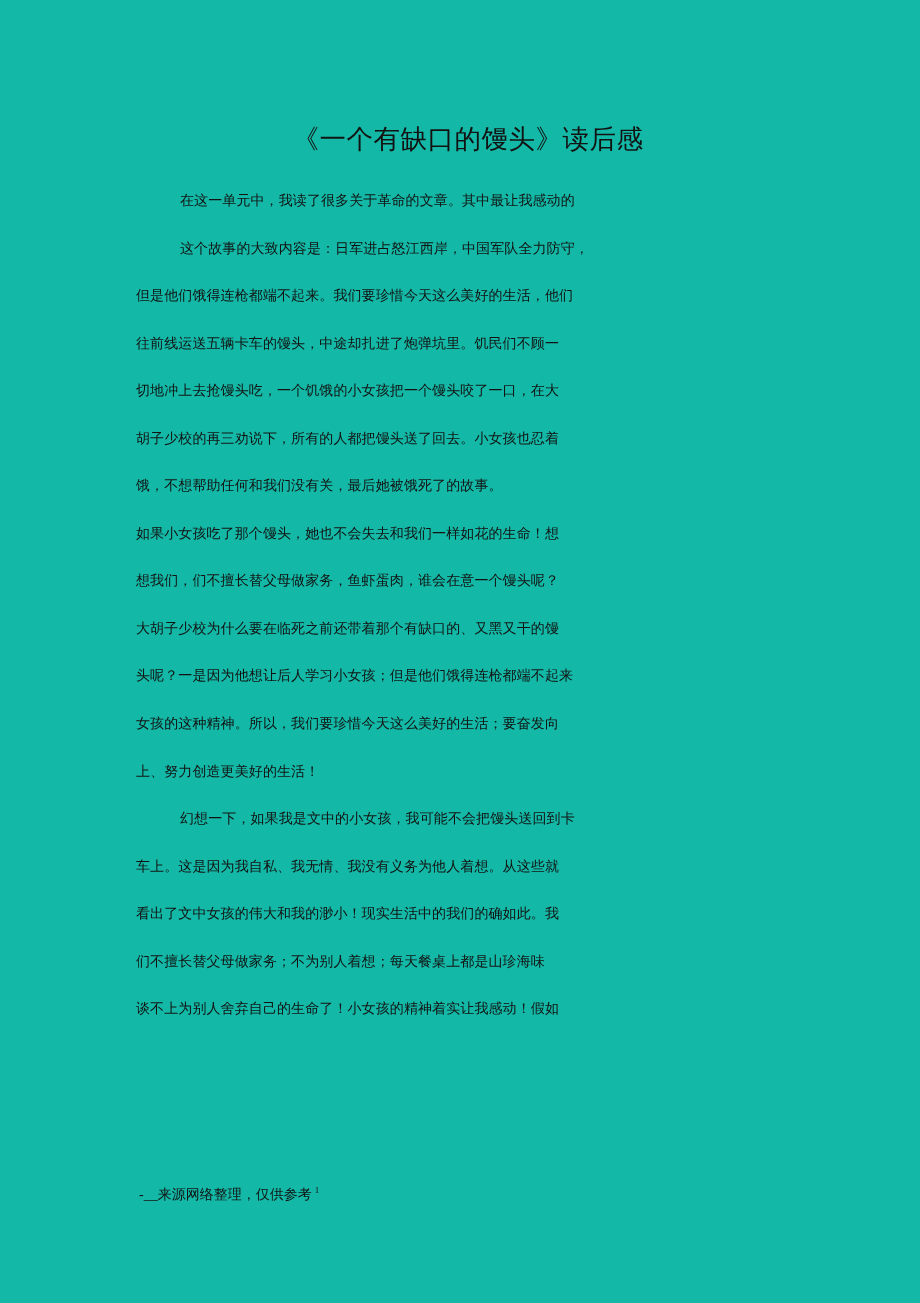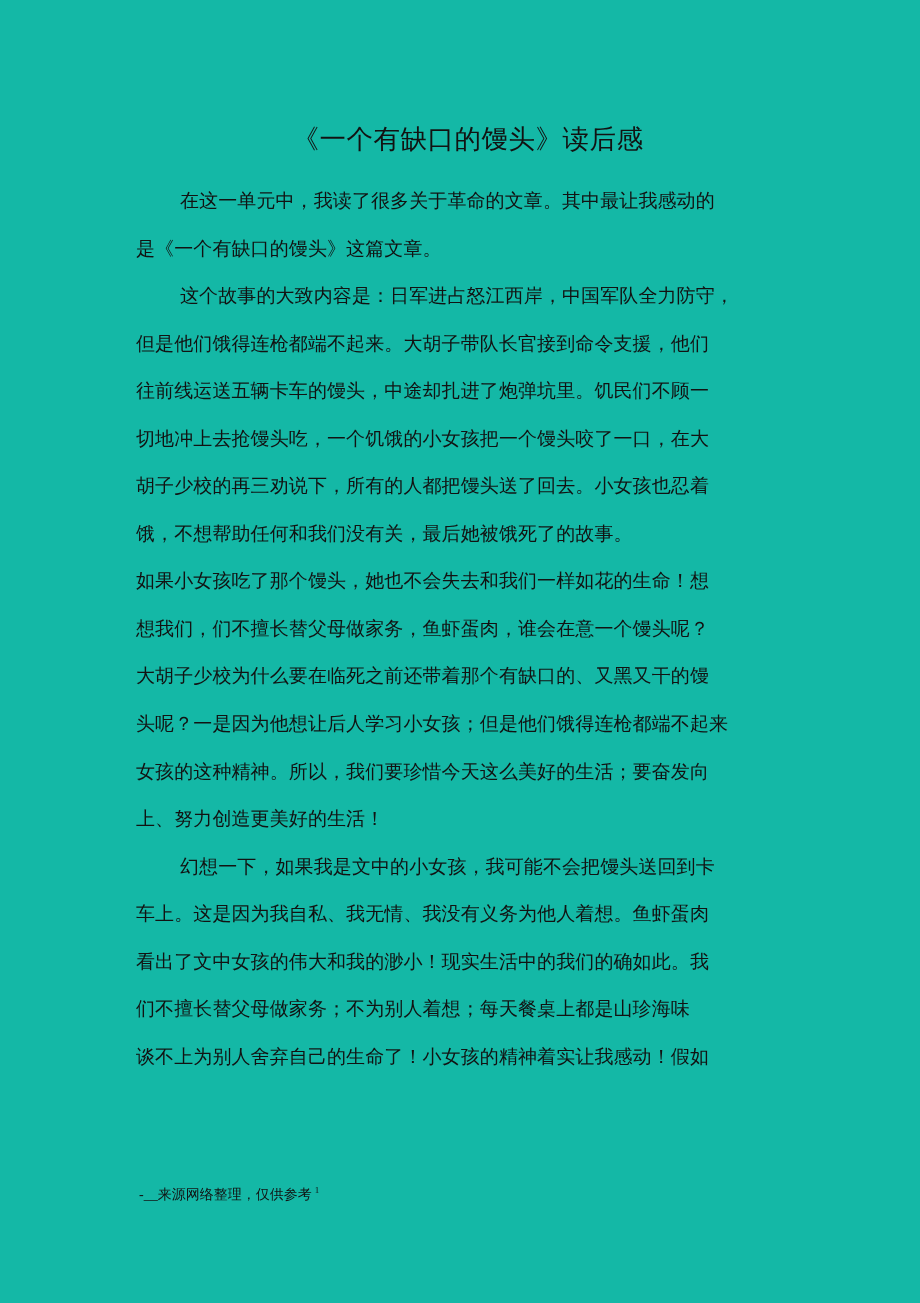--- a/index.html
+++ b/index.html
@@ -29,21 +29,21 @@
     line-height: 56px;
     text-align: center;
     letter-spacing: 0.5px;
     white-space: nowrap;
   }
   .doc-body {
     position: absolute;
     top: 177px;
     left: 136px;
     width: 580px;
-    font-size: 19px;
+    font-size: 14px;
     line-height: 47.55px;
   }
   .doc-body .line {
     white-space: nowrap;
     letter-spacing: 0.1px;
   }
   .doc-body .line.first {
     padding-left: 44px;
   }
   .doc-footer {
@@ -61,35 +61,34 @@
   }
 </style>
 </head>
 <body>
 
 <div class="page">
   <h1 class="doc-title">《一个有缺口的馒头》读后感</h1>
 
   <div class="doc-body">
       <div class="line first">在这一单元中，我读了很多关于革命的文章。其中最让我感动的</div>
-      <div class="line">是《一个有缺口的馒头》这篇文章。</div>
       <div class="line first">这个故事的大致内容是：日军进占怒江西岸，中国军队全力防守，</div>
-      <div class="line">但是他们饿得连枪都端不起来。大胡子带队长官接到命令支援，他们</div>
+      <div class="line">但是他们饿得连枪都端不起来。我们要珍惜今天这么美好的生活，他们</div>
       <div class="line">往前线运送五辆卡车的馒头，中途却扎进了炮弹坑里。饥民们不顾一</div>
       <div class="line">切地冲上去抢馒头吃，一个饥饿的小女孩把一个馒头咬了一口，在大</div>
       <div class="line">胡子少校的再三劝说下，所有的人都把馒头送了回去。小女孩也忍着</div>
       <div class="line">饿，不想帮助任何和我们没有关，最后她被饿死了的故事。</div>
       <div class="line">如果小女孩吃了那个馒头，她也不会失去和我们一样如花的生命！想</div>
       <div class="line">想我们，们不擅长替父母做家务，鱼虾蛋肉，谁会在意一个馒头呢？</div>
       <div class="line">大胡子少校为什么要在临死之前还带着那个有缺口的、又黑又干的馒</div>
       <div class="line">头呢？一是因为他想让后人学习小女孩；但是他们饿得连枪都端不起来</div>
       <div class="line">女孩的这种精神。所以，我们要珍惜今天这么美好的生活；要奋发向</div>
       <div class="line">上、努力创造更美好的生活！</div>
       <div class="line first">幻想一下，如果我是文中的小女孩，我可能不会把馒头送回到卡</div>
-      <div class="line">车上。这是因为我自私、我无情、我没有义务为他人着想。鱼虾蛋肉</div>
+      <div class="line">车上。这是因为我自私、我无情、我没有义务为他人着想。从这些就</div>
       <div class="line">看出了文中女孩的伟大和我的渺小！现实生活中的我们的确如此。我</div>
       <div class="line">们不擅长替父母做家务；不为别人着想；每天餐桌上都是山珍海味</div>
       <div class="line">谈不上为别人舍弃自己的生命了！小女孩的精神着实让我感动！假如</div>
     </div>
 
   <div class="doc-footer">
     <span>-__来源网络整理，仅供参考</span><sup>1</sup>
   </div>
 </div>
 

